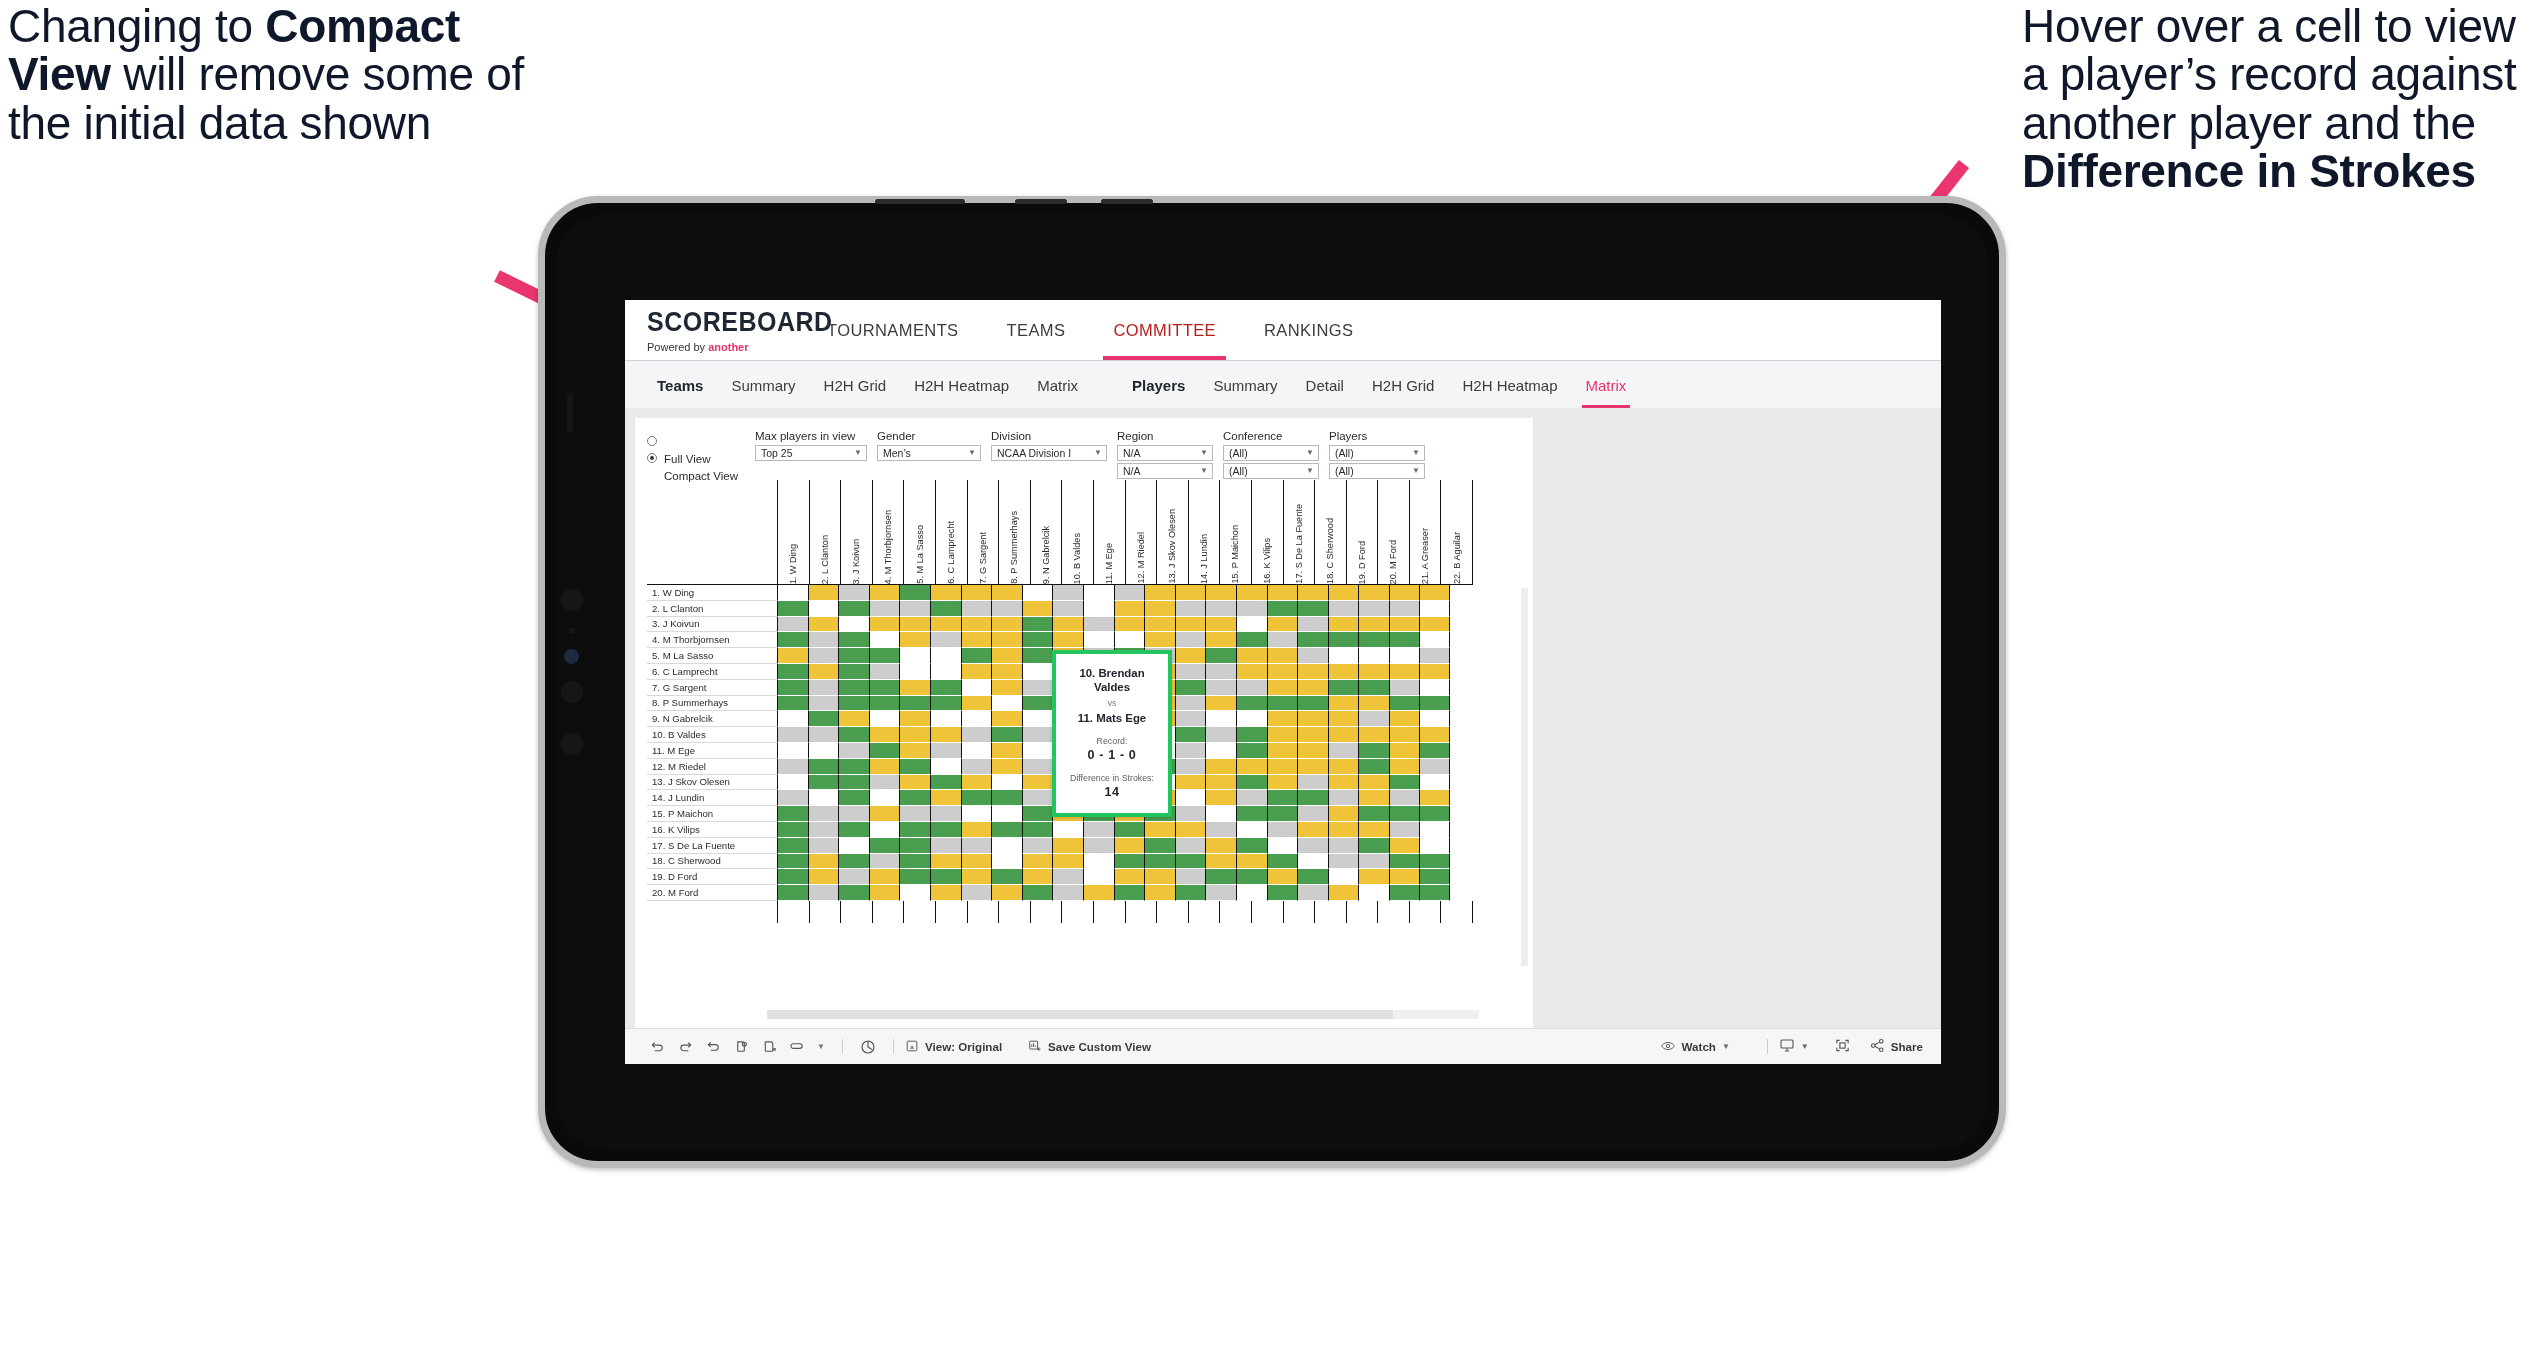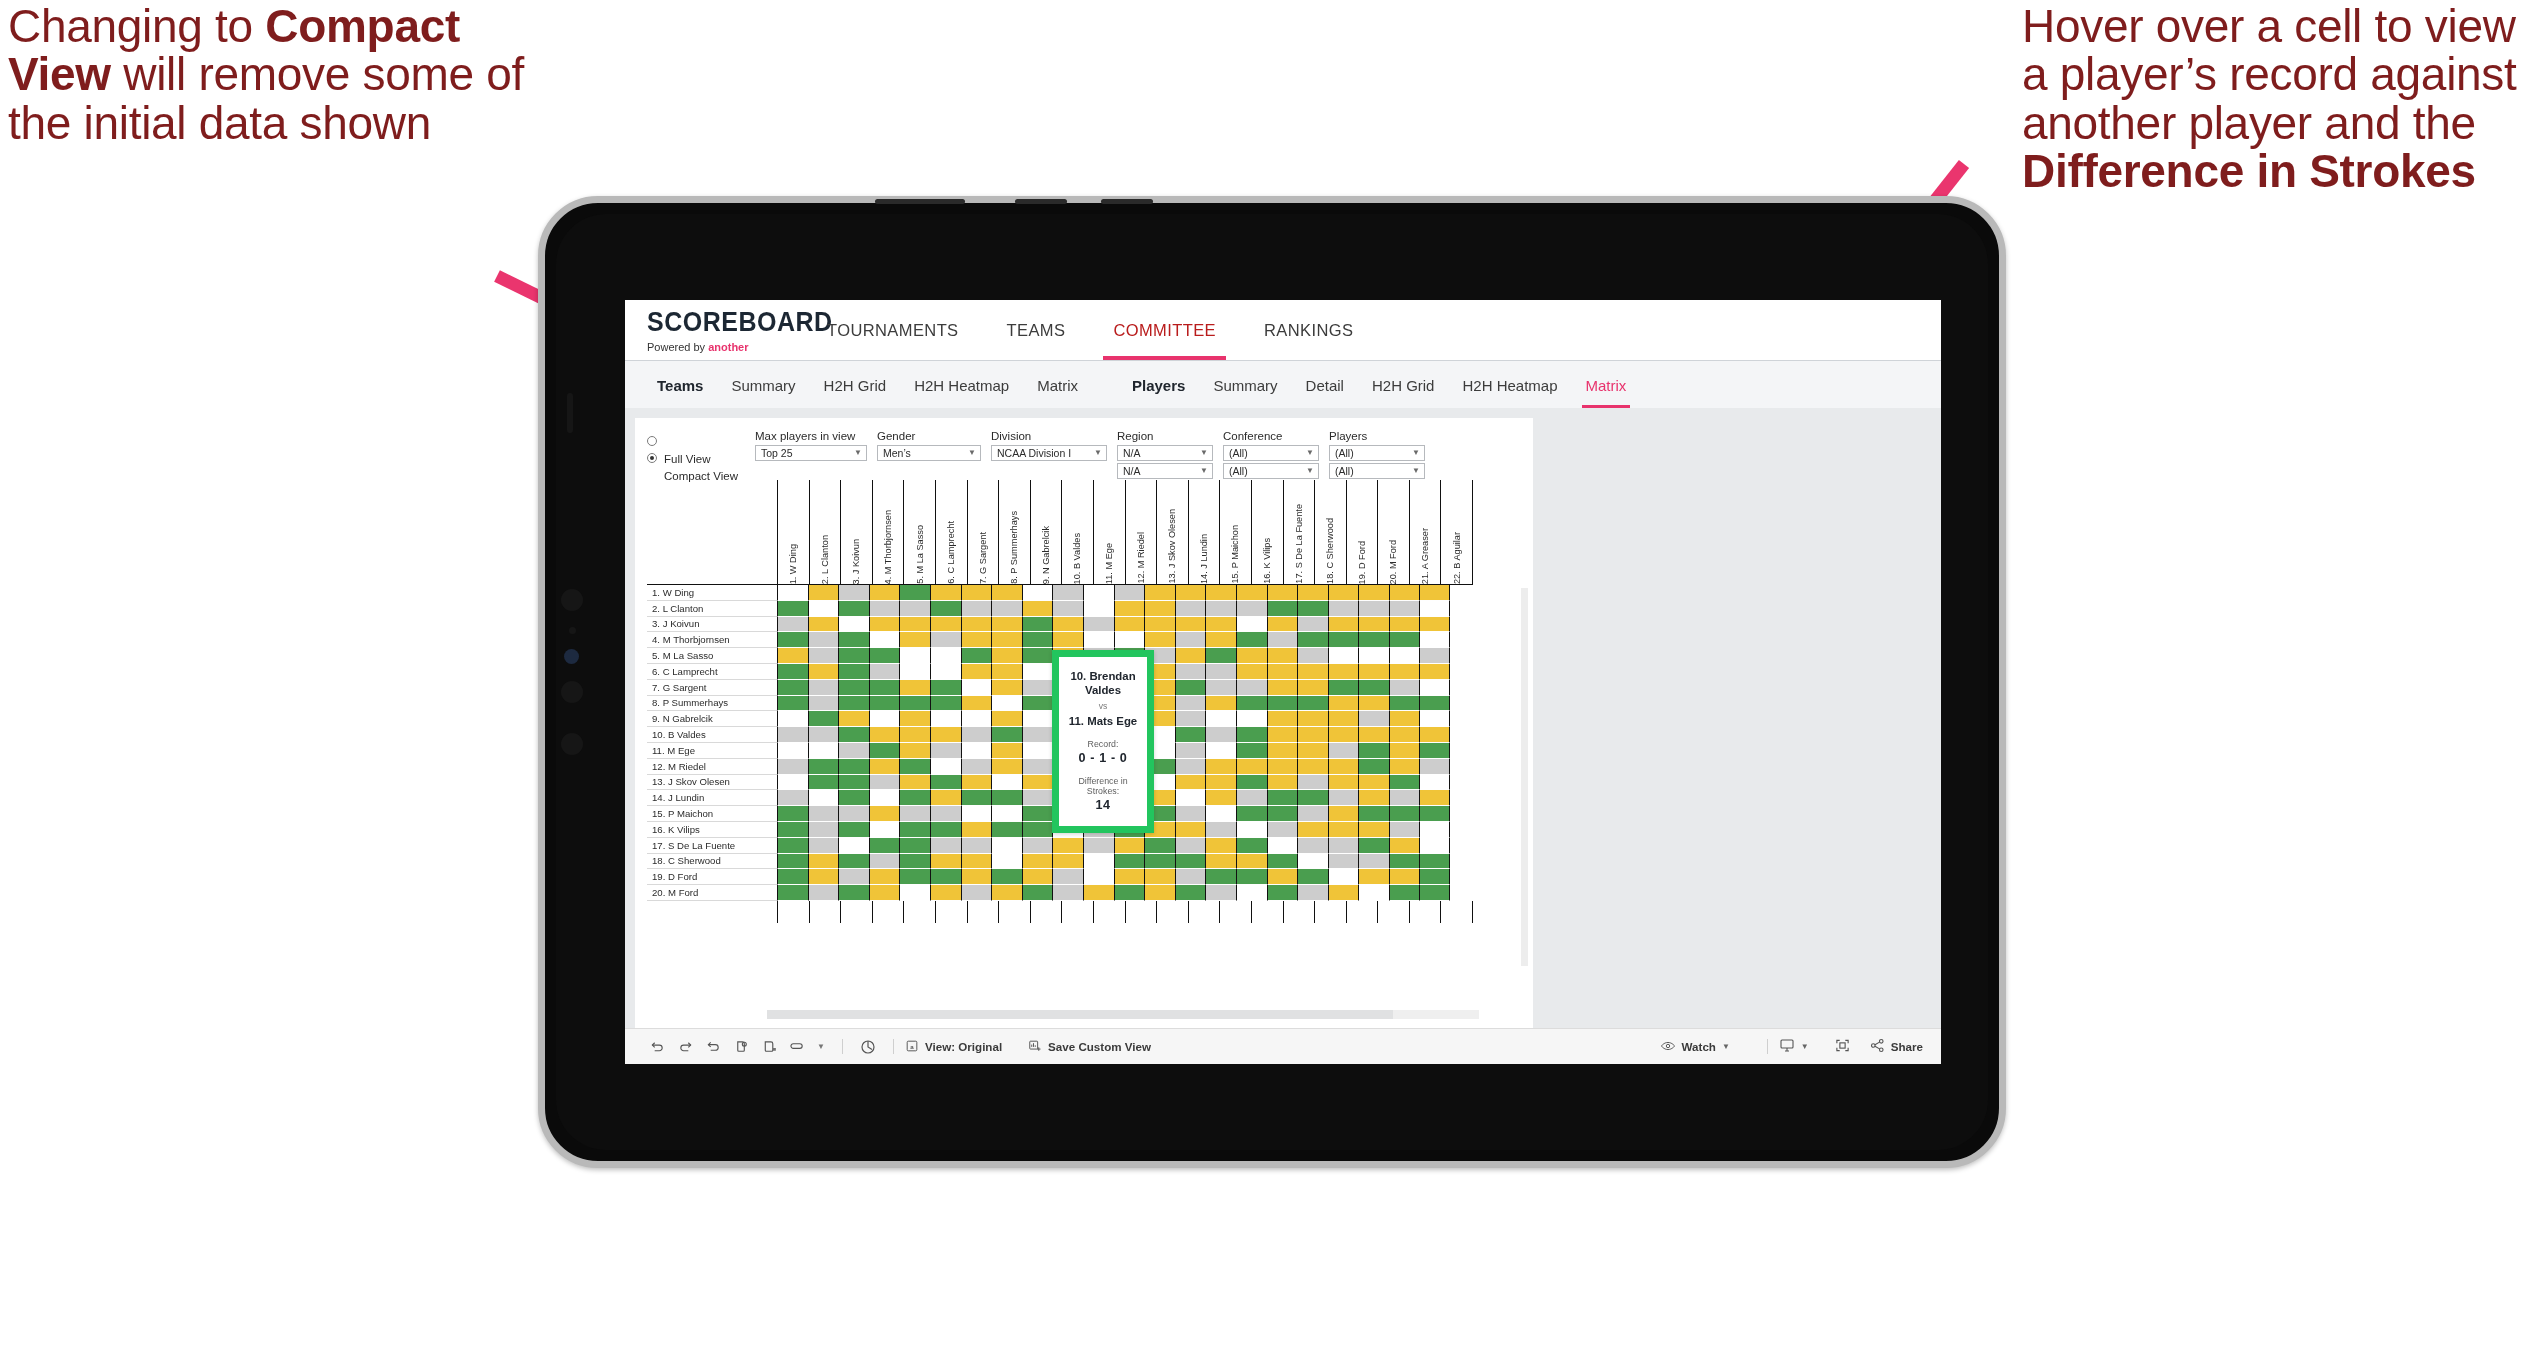--- a/index.html
+++ b/index.html
@@ -3,21 +3,21 @@
 <meta charset="utf-8">
 <style>
   html,body{margin:0;padding:0;}
   body{
     width:2521px;height:1356px;background:#ffffff;
     font-family:"Liberation Sans",sans-serif;
     overflow:hidden;position:relative;
   }
 
   
-  .callout{position:absolute;font-size:46px;line-height:1.05;color:#7f1d1d;letter-spacing:-.3px;}
+  .callout{position:absolute;font-size:46px;line-height:1.05;color:#0f172a;letter-spacing:-.3px;}
   #callout-left{left:8px;top:2px;width:560px;}
   #callout-right{left:2022px;top:2px;width:500px;}
   .callout b{font-weight:700;}
 
   
   .arrow-svg{position:absolute;left:0;top:0;width:2521px;height:1356px;pointer-events:none;}
 
   
   #tablet{
     position:absolute;left:538px;top:196px;width:1468px;height:972px;
@@ -94,22 +94,22 @@
   .c-w{background:#ffffff;}
   .c-g{background:#4a9e4f;}
   .c-y{background:#f0c438;}
   .c-n{background:#cdcdcd;}
   #mfoot{display:flex;height:22px;}
   #mfoot-corner{width:130px;flex:0 0 130px;}
   .mf-cell{flex:0 0 30.6px;width:30.6px;border-left:1.6px solid #111;}
   .mf-cell:last-child{border-right:1.6px solid #111;}
 
   
-  #tooltip{position:absolute;left:417px;top:232px;width:102px;padding:12px 8px 14px 8px;
-           background:#fff;border:7px solid #22c55e;box-shadow:0 1px 4px rgba(0,0,0,.18);
+  #tooltip{position:absolute;left:417px;top:232px;width:120px;padding:12px 8px 14px 8px;
+           background:#fff;border:4px solid #22c55e;box-shadow:0 1px 4px rgba(0,0,0,.18);
            text-align:center;z-index:30;box-sizing:border-box;}
   .tt-name{font-size:11.4px;font-weight:700;color:#20262e;line-height:1.25;}
   .tt-vs{font-size:8.6px;color:#7a7a7a;margin:3px 0;}
   .tt-gap{height:11px;}
   .tt-lbl{font-size:8.8px;color:#5d5d5d;}
   .tt-val{font-size:12.6px;font-weight:700;color:#20262e;margin-top:2px;letter-spacing:.6px;}
 
   
   #hscroll{position:absolute;left:132px;bottom:11px;width:712px;height:9px;background:#efefef;}
   #hscroll-thumb{position:absolute;left:0;top:0;width:626px;height:9px;background:#e0e1e2;}

